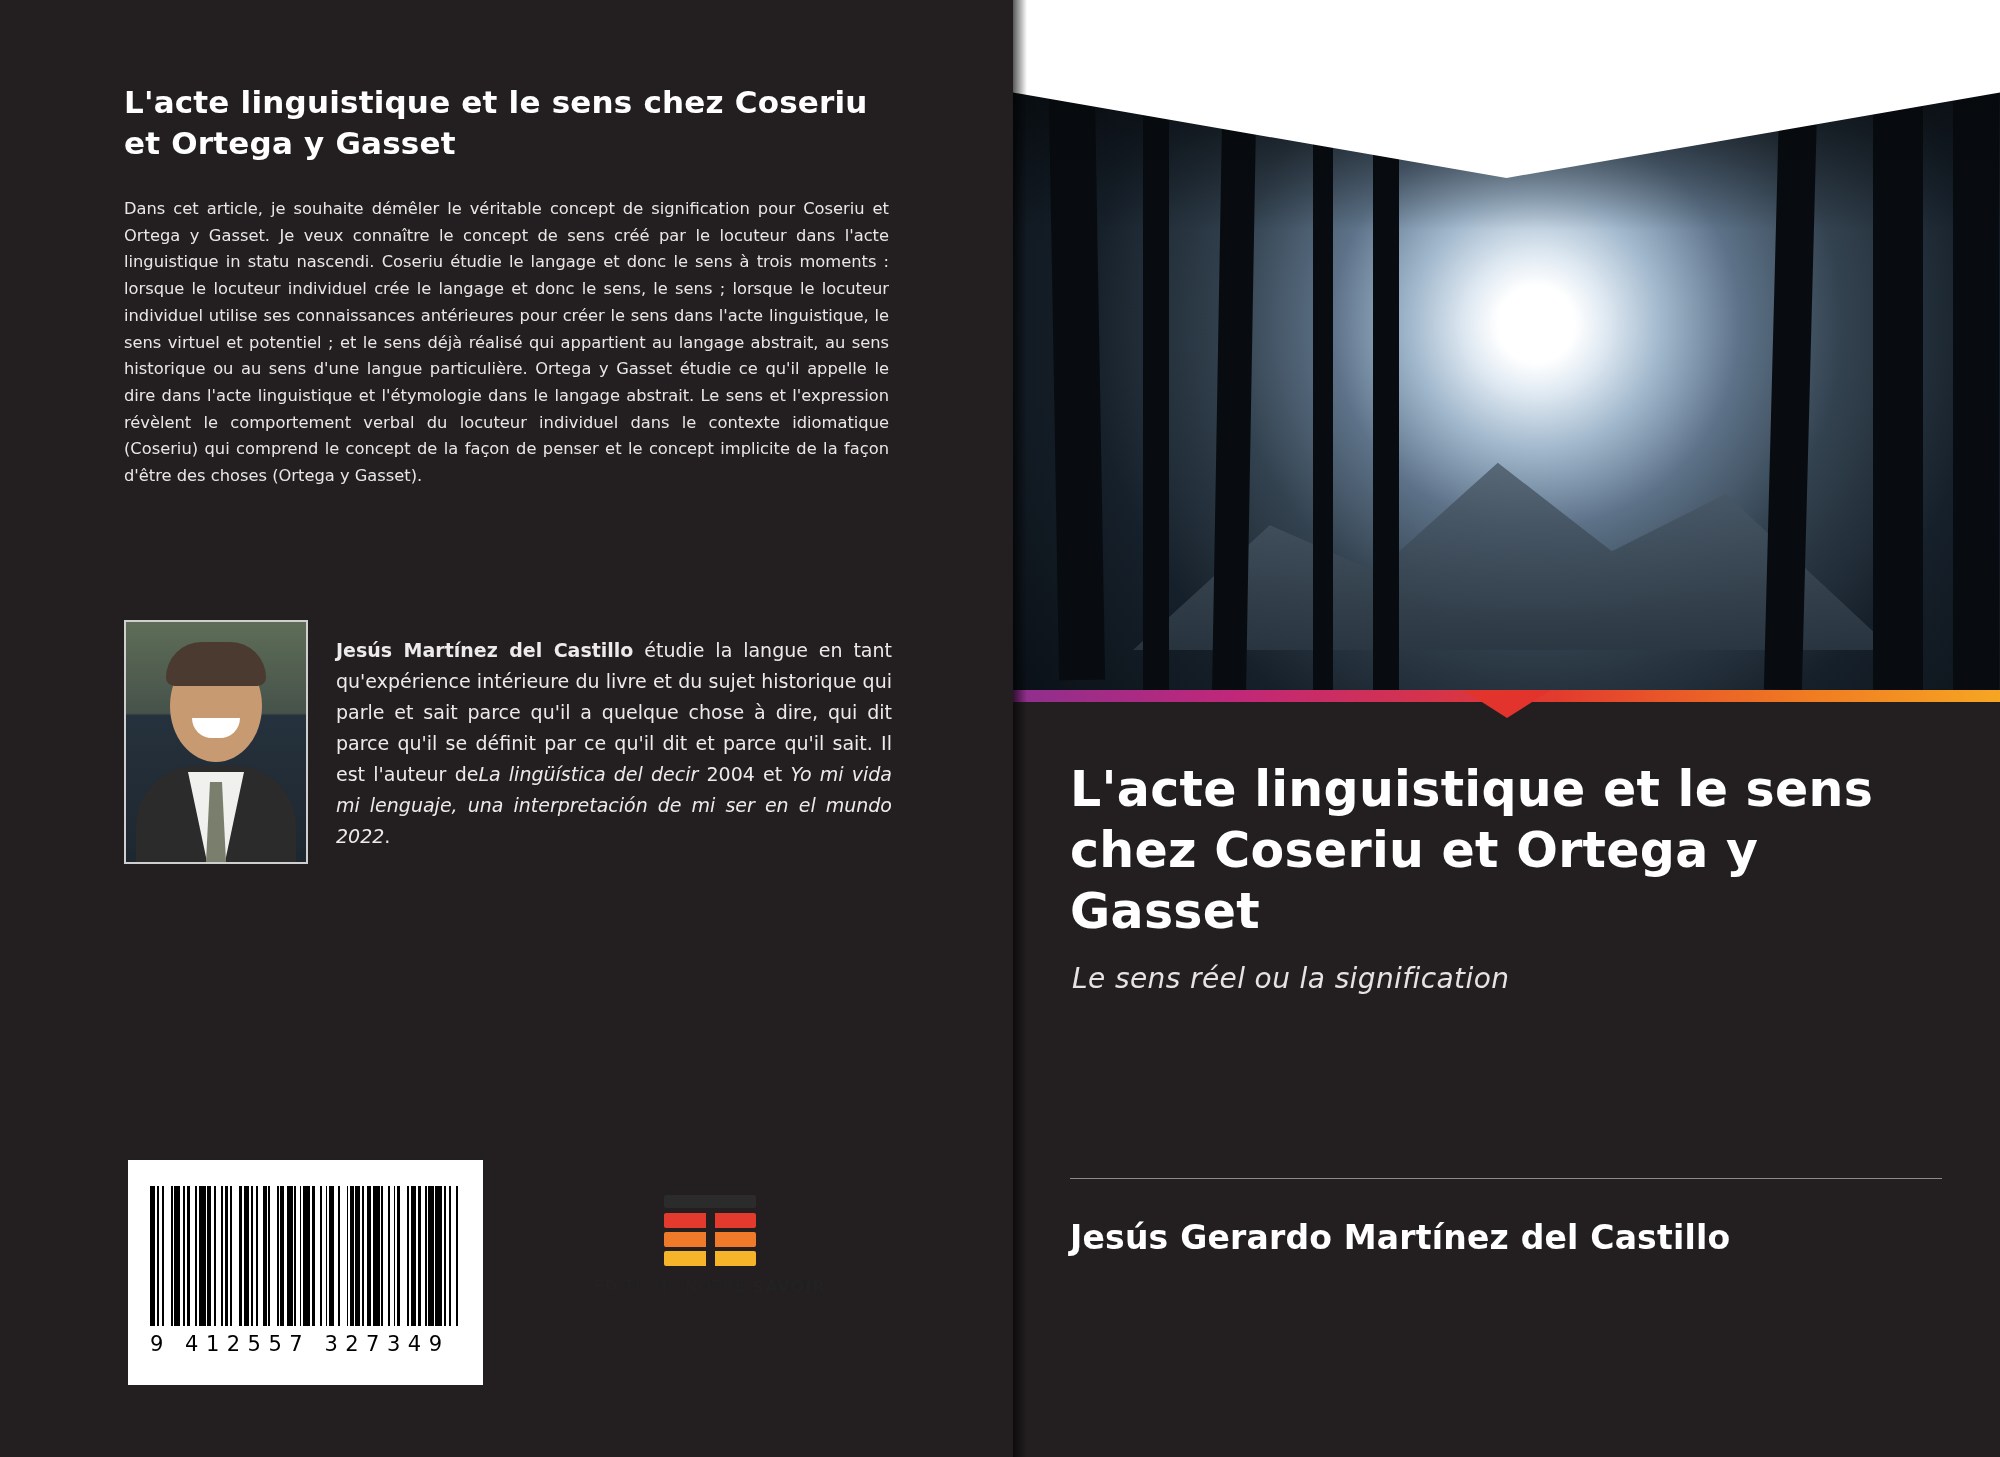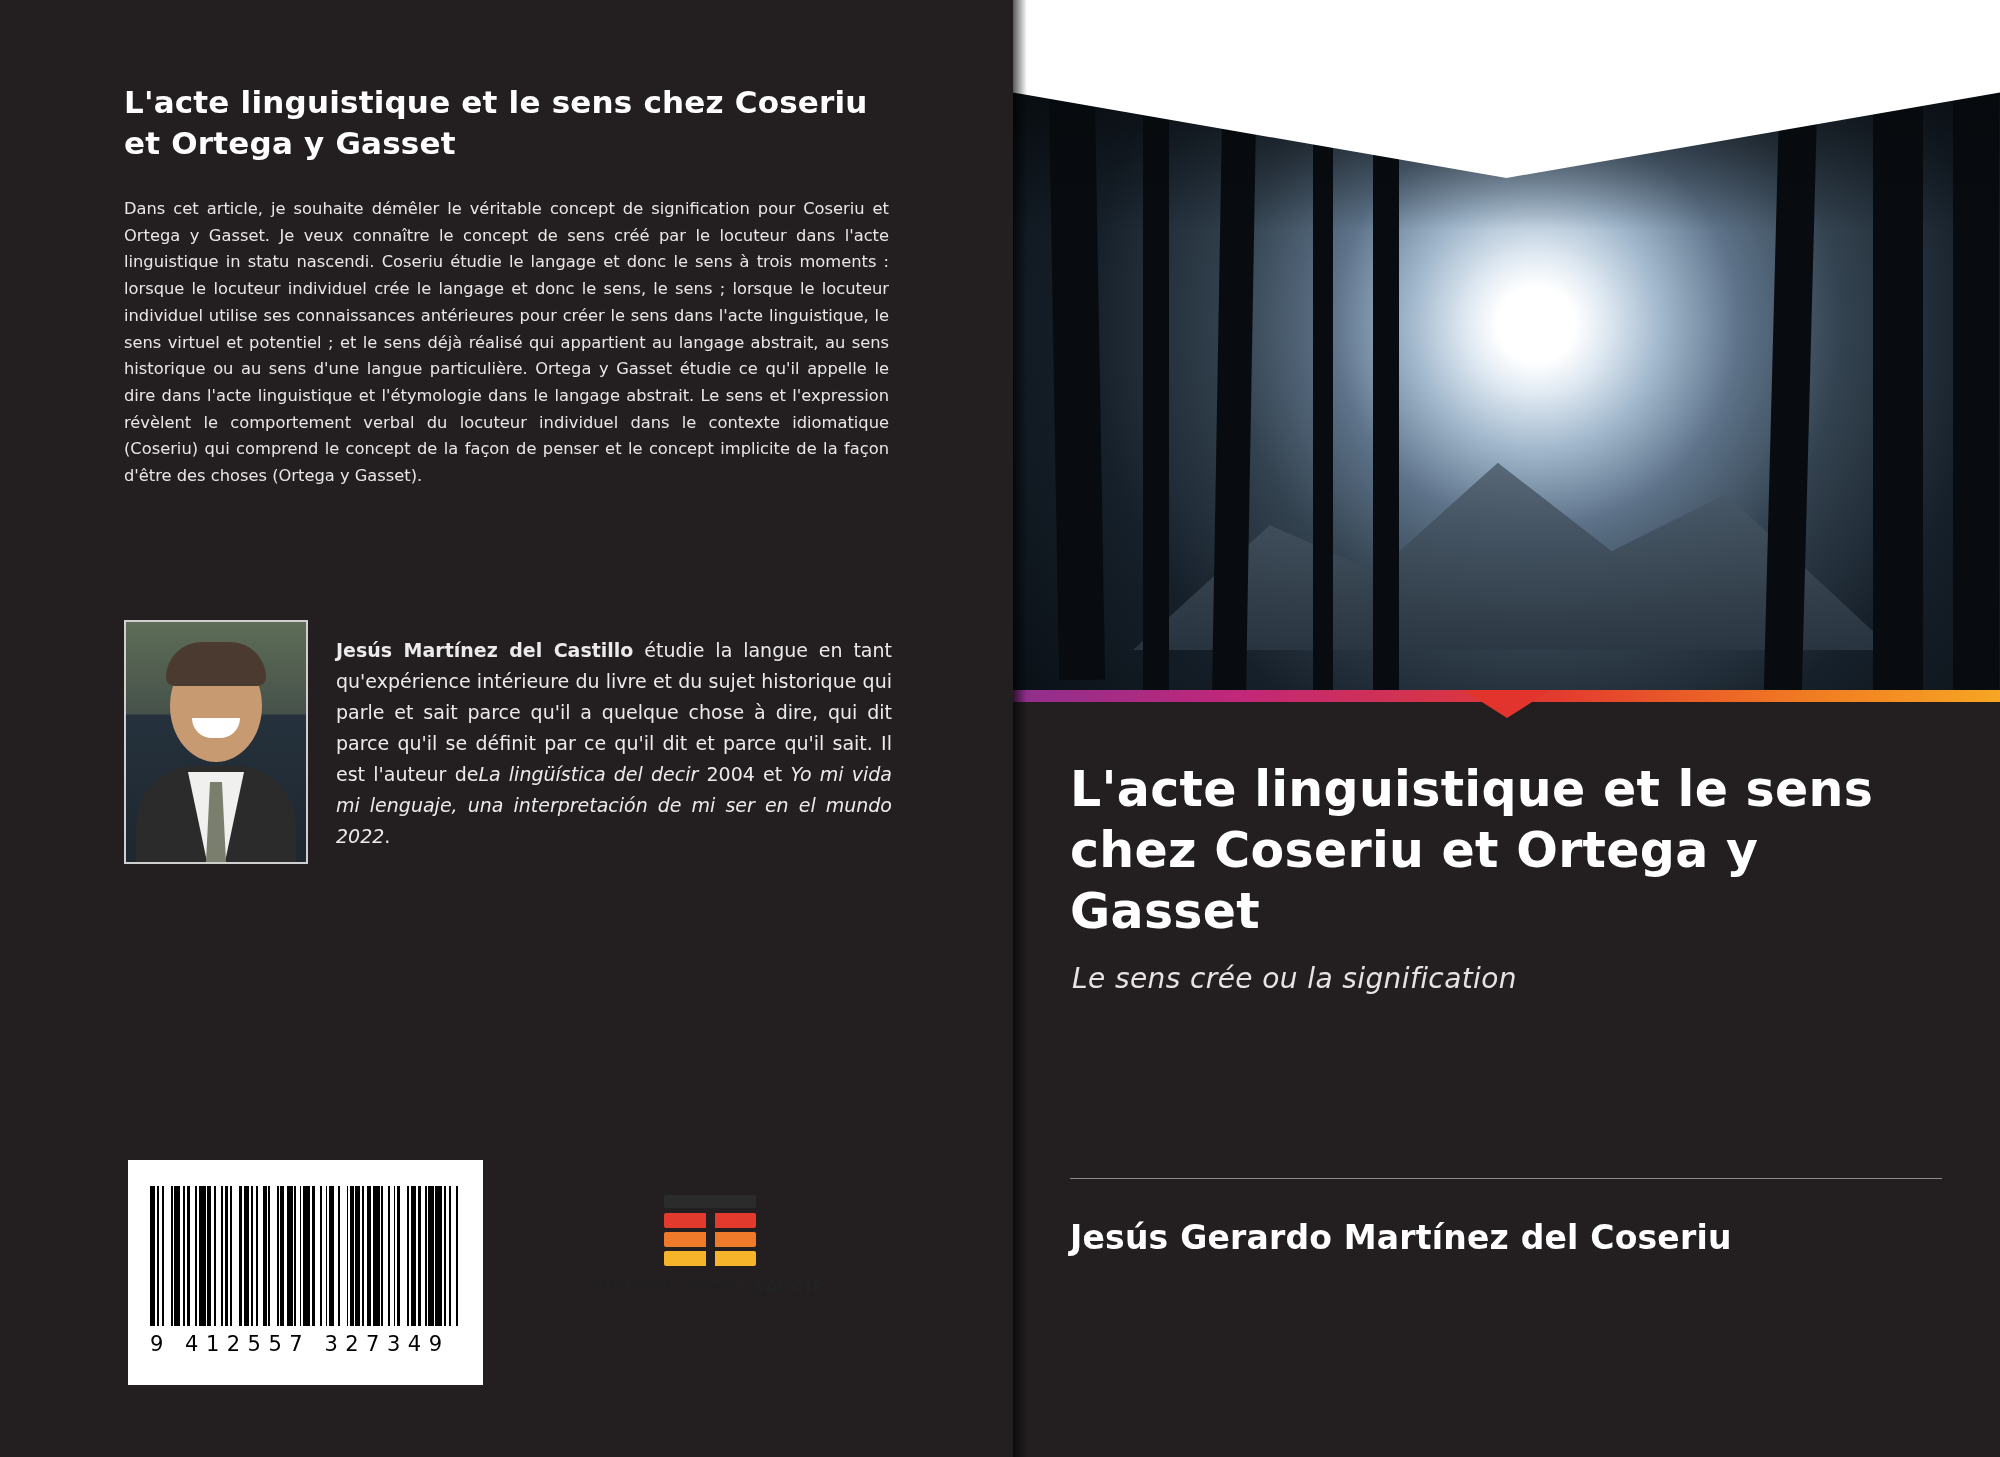--- a/index.html
+++ b/index.html
@@ -521,18 +521,18 @@
       <div class="canopy"></div>
     </div>
 
     <div class="white-header"></div>
 
 
     <div class="color-strip"></div>
     <div class="strip-notch"></div>
 
     <div class="front-title">L'acte linguistique et le sens chez Coseriu et Ortega y Gasset</div>
-    <div class="front-subtitle">Le sens crée ou la signification</div>
+    <div class="front-subtitle">Le sens réel ou la signification</div>
     <div class="front-rule"></div>
-    <div class="front-author">Jesús Gerardo Martínez del Coseriu</div>
+    <div class="front-author">Jesús Gerardo Martínez del Castillo</div>
   </div>
 
 </div>
 
 </body></html>

